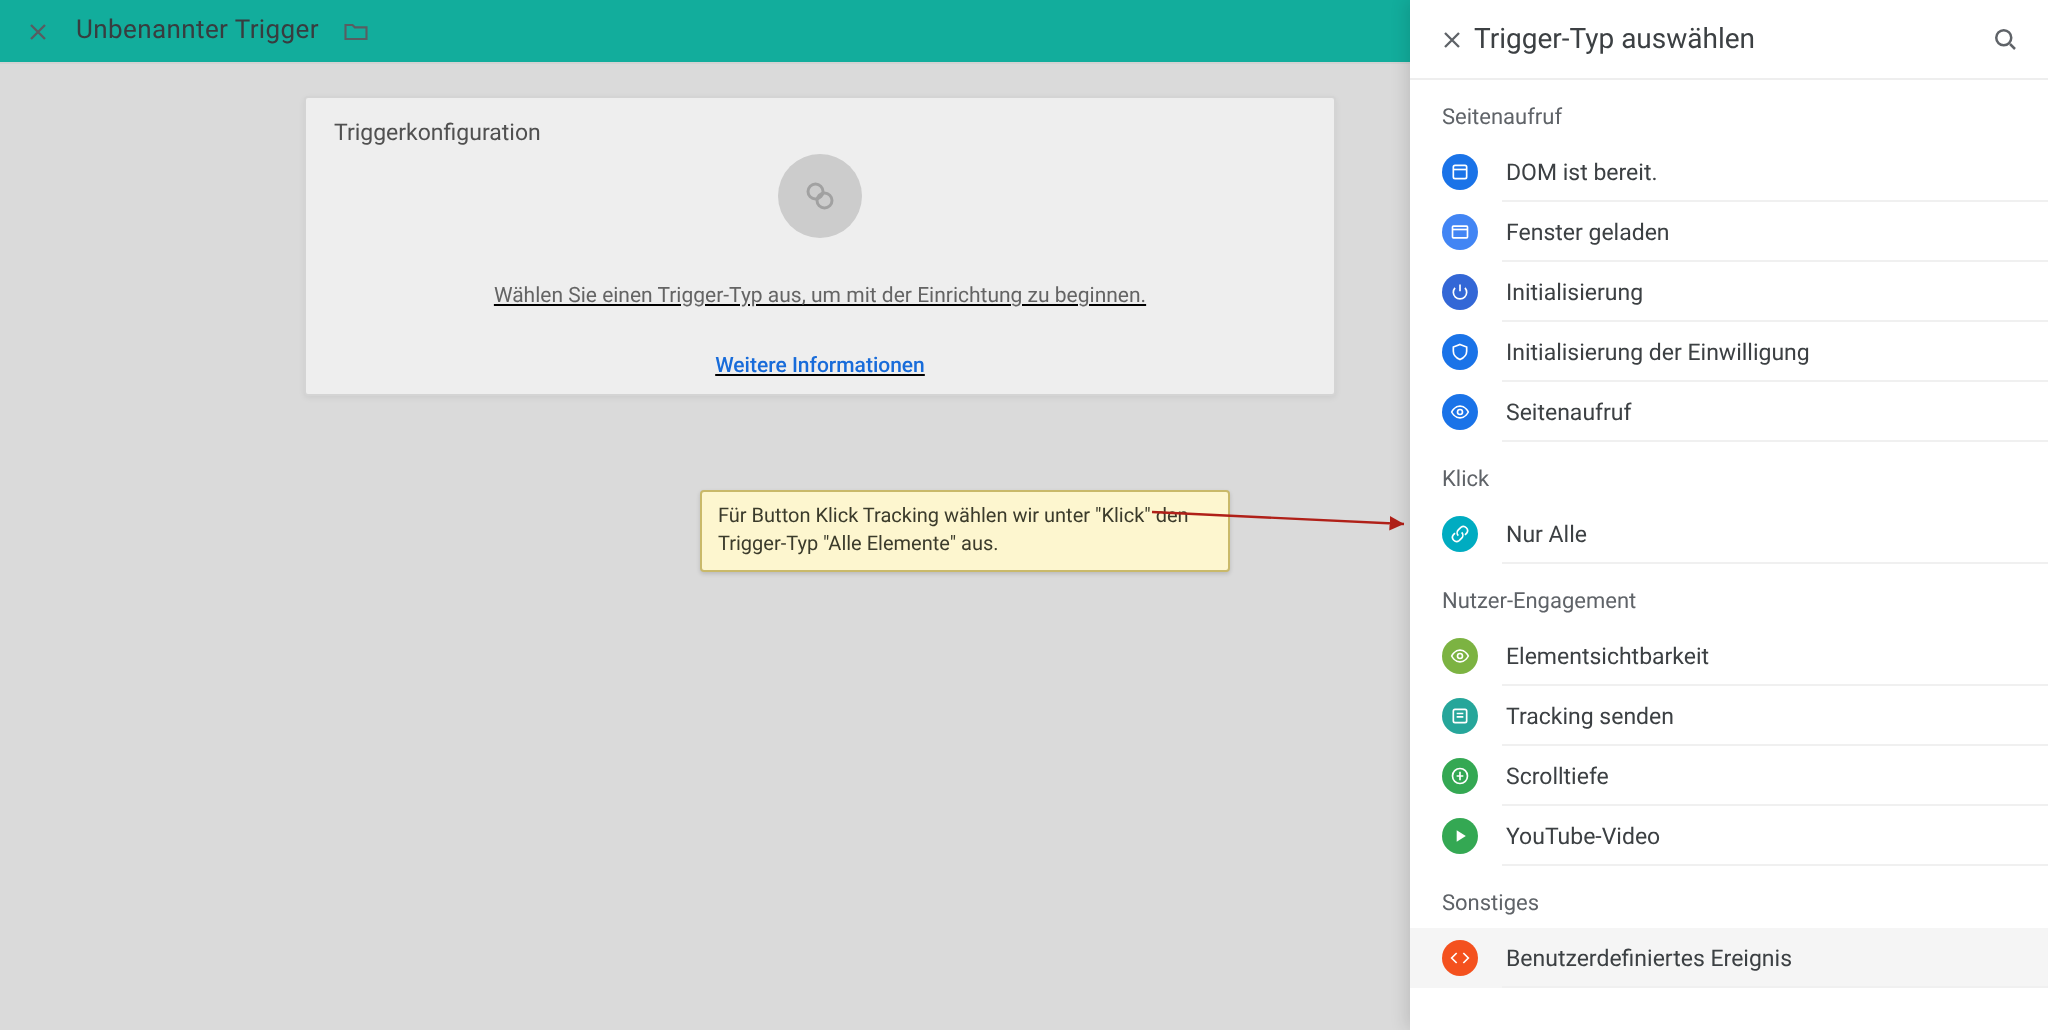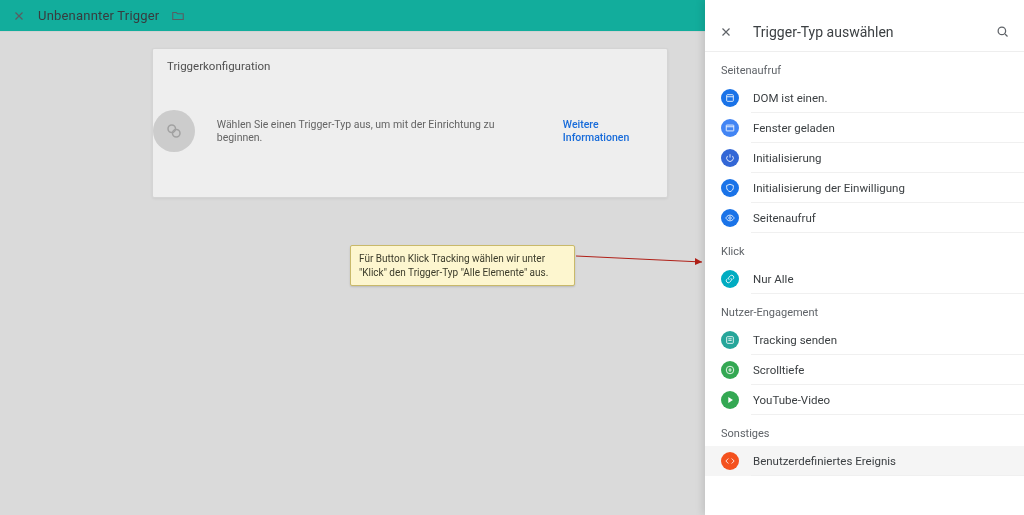--- a/index.html
+++ b/index.html
@@ -13,51 +13,50 @@
   .bg-title { font-size:13px; color:#3c4043; letter-spacing:.2px; }
   .bg-header .folder-icon svg { width:14px; height:14px; display:block; }
 
   .card {
     position:absolute; left:152px; top:48px; width:516px; height:150px;
     background:#fdfdfd; border:1px solid #e2e2e2; border-radius:2px;
     box-shadow: 0 1px 3px rgba(0,0,0,.06);
     display:flex; flex-direction:column;
   }
   .card-head { padding:10px 14px 4px; font-size:11.5px; color:#565656; }
-  .card-body { flex:1; display:flex; flex-direction:row; align-items:center; justify-content:center; gap:22px; padding-bottom:12px;}
+  .card-body { flex:1; display:flex; flex-direction:column; align-items:center; justify-content:center; gap:22px; padding-bottom:12px;text-decoration:underline;}
   .placeholder-circle {
     width:42px; height:42px; border-radius:50%; background:#d9d9d9;
     display:flex; align-items:center; justify-content:center;
   }
   .placeholder-circle svg { width:18px; height:18px; opacity:.55; }
   .placeholder-text { font-size:10.5px; color:#6b6b6b; }
   .more-link { font-size:10.5px; color:#1a73e8; font-weight:500; cursor:pointer; }
 
   
   .dim { position:absolute; left:0; top:0; height:515px; width:705px; background:rgba(0,0,0,.06); pointer-events:none; }
 
   
   .callout {
-    position:absolute; left:350px; top:245px; width:225px;
+    position:absolute; left:350px; top:245px; width:265px;
     background:#fdf6cf; border:1px solid #c9b96a; border-radius:2px;
     padding:6px 8px; font-size:10px; line-height:1.35; color:#3b3b2b;
     box-shadow:0 1px 2px rgba(0,0,0,.15);
   }
   .arrow-svg { position:absolute; left:574px; top:252px; pointer-events:none; }
 
   
   .panel {
     position:absolute; right:0; top:0; width:319px; height:515px; background:#fff;
     box-shadow:-2px 0 8px rgba(0,0,0,.12);
     display:flex; flex-direction:column; overflow:hidden;
   }
   .panel-header {
-    height:40px; flex:none; display:flex; align-items:center; padding:0 14px; gap:20px;
+    height:40px; flex:none; display:flex; align-items:center; padding:0 14px; gap:4px;
     border-bottom:1px solid #eee;
-    margin-top:12px;
   }
   .panel-header .close-x svg { width:14px; height:14px; display:block; }
   .panel-title { font-size:14px; color:#3c4043; flex:1; }
   .panel-header .search-icon svg { width:15px; height:15px; display:block; }
 
   .panel-body { flex:1; overflow-y:auto; }
   .section-label { font-size:11px; color:#5f6368; padding:12px 16px 6px; }
   .trigger-row {
     display:flex; align-items:center; gap:14px; height:30px; padding:0 16px;
     cursor:pointer; position:relative;
@@ -155,21 +154,21 @@
     </div>
     <div class="panel-body" id="panel-body">
         <div class="section-label">Seitenaufruf</div>
         <div class="trigger-row sep">
           <span class="ticon c-blue">
             <svg viewBox="0 0 24 24" fill="#fff">
               <rect x="4" y="4" width="16" height="16" rx="2" fill="none" stroke="#fff" stroke-width="2"></rect>
               <path d="M4 9h16" stroke="#fff" stroke-width="2"></path>
             </svg>
           </span>
-          <span class="trigger-label">DOM ist einen.</span>
+          <span class="trigger-label">DOM ist bereit.</span>
         </div>
         <div class="trigger-row sep">
           <span class="ticon c-blue2">
             <svg viewBox="0 0 24 24" fill="none" stroke="#fff" stroke-width="2">
               <rect x="3" y="5" width="18" height="14" rx="1"></rect>
               <path d="M3 9h18"></path>
             </svg>
           </span>
           <span class="trigger-label">Fenster geladen</span>
         </div>
@@ -203,20 +202,29 @@
         <div class="trigger-row sep">
           <span class="ticon c-cyan">
             <svg viewBox="0 0 24 24" fill="none" stroke="#fff" stroke-width="2">
               <path d="M10 14a5 5 0 0 1 0-7l3-3a5 5 0 0 1 7 7l-2 2"></path>
               <path d="M14 10a5 5 0 0 1 0 7l-3 3a5 5 0 0 1-7-7l2-2"></path>
             </svg>
           </span>
           <span class="trigger-label">Nur Alle</span>
         </div>
         <div class="section-label">Nutzer-Engagement</div>
+        <div class="trigger-row sep">
+          <span class="ticon c-lime">
+            <svg viewBox="0 0 24 24" fill="none" stroke="#fff" stroke-width="2">
+              <circle cx="12" cy="12" r="3"></circle>
+              <path d="M2 12s3.5-7 10-7 10 7 10 7-3.5 7-10 7S2 12 2 12z"></path>
+            </svg>
+          </span>
+          <span class="trigger-label">Elementsichtbarkeit</span>
+        </div>
         <div class="trigger-row sep">
           <span class="ticon c-teal">
             <svg viewBox="0 0 24 24" fill="none" stroke="#fff" stroke-width="2">
               <rect x="4" y="4" width="16" height="16" rx="2"></rect>
               <path d="M8 9h8M8 13h8"></path>
             </svg>
           </span>
           <span class="trigger-label">Tracking senden</span>
         </div>
         <div class="trigger-row sep">

